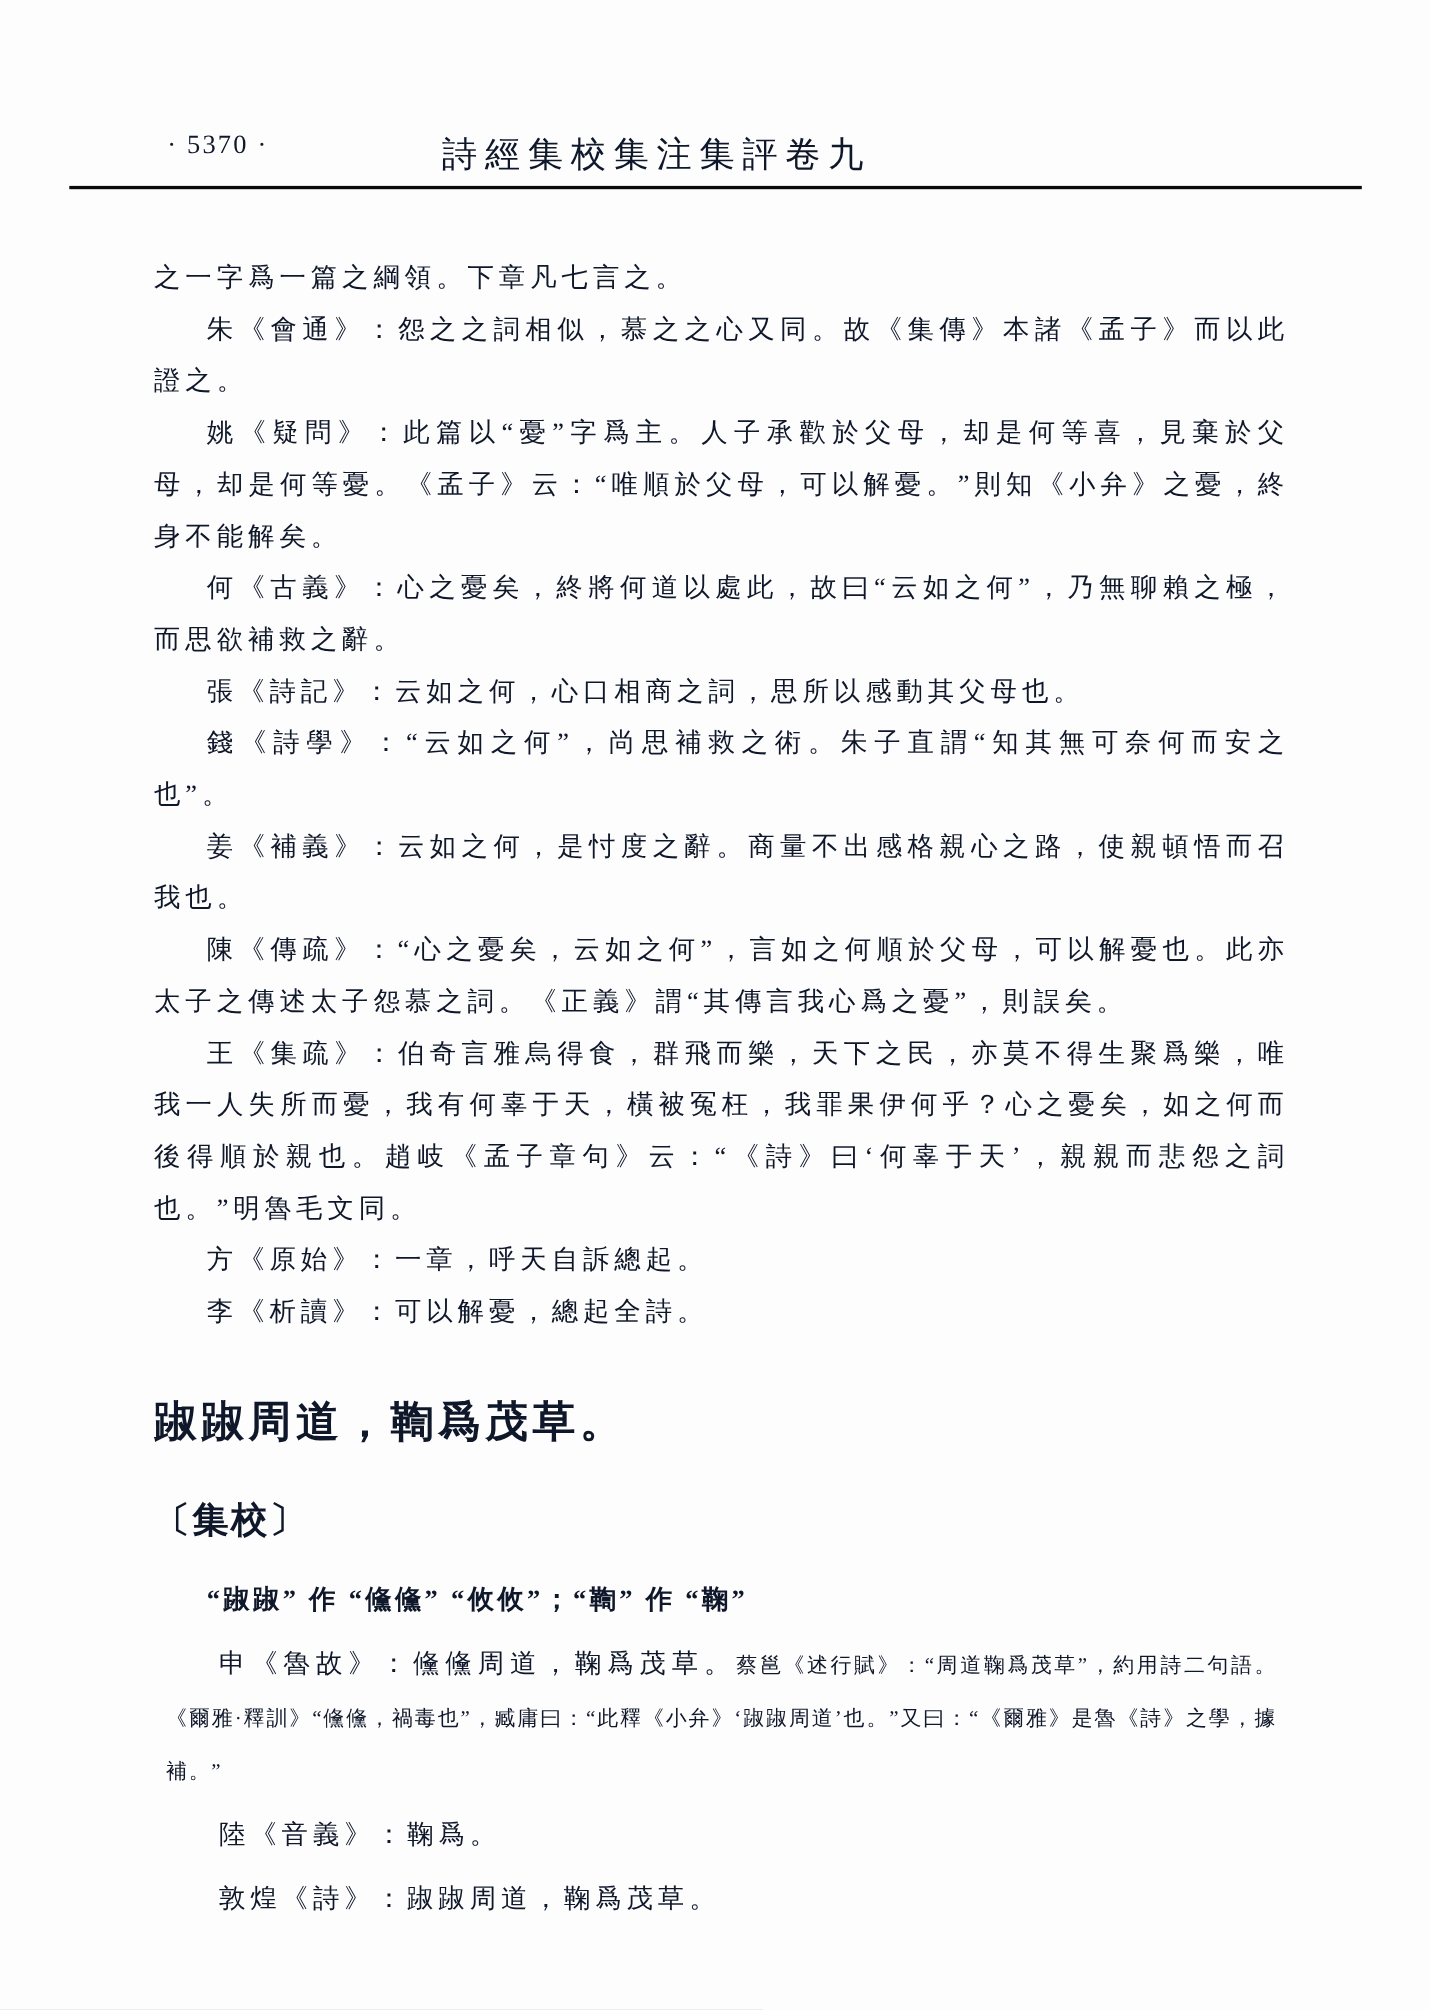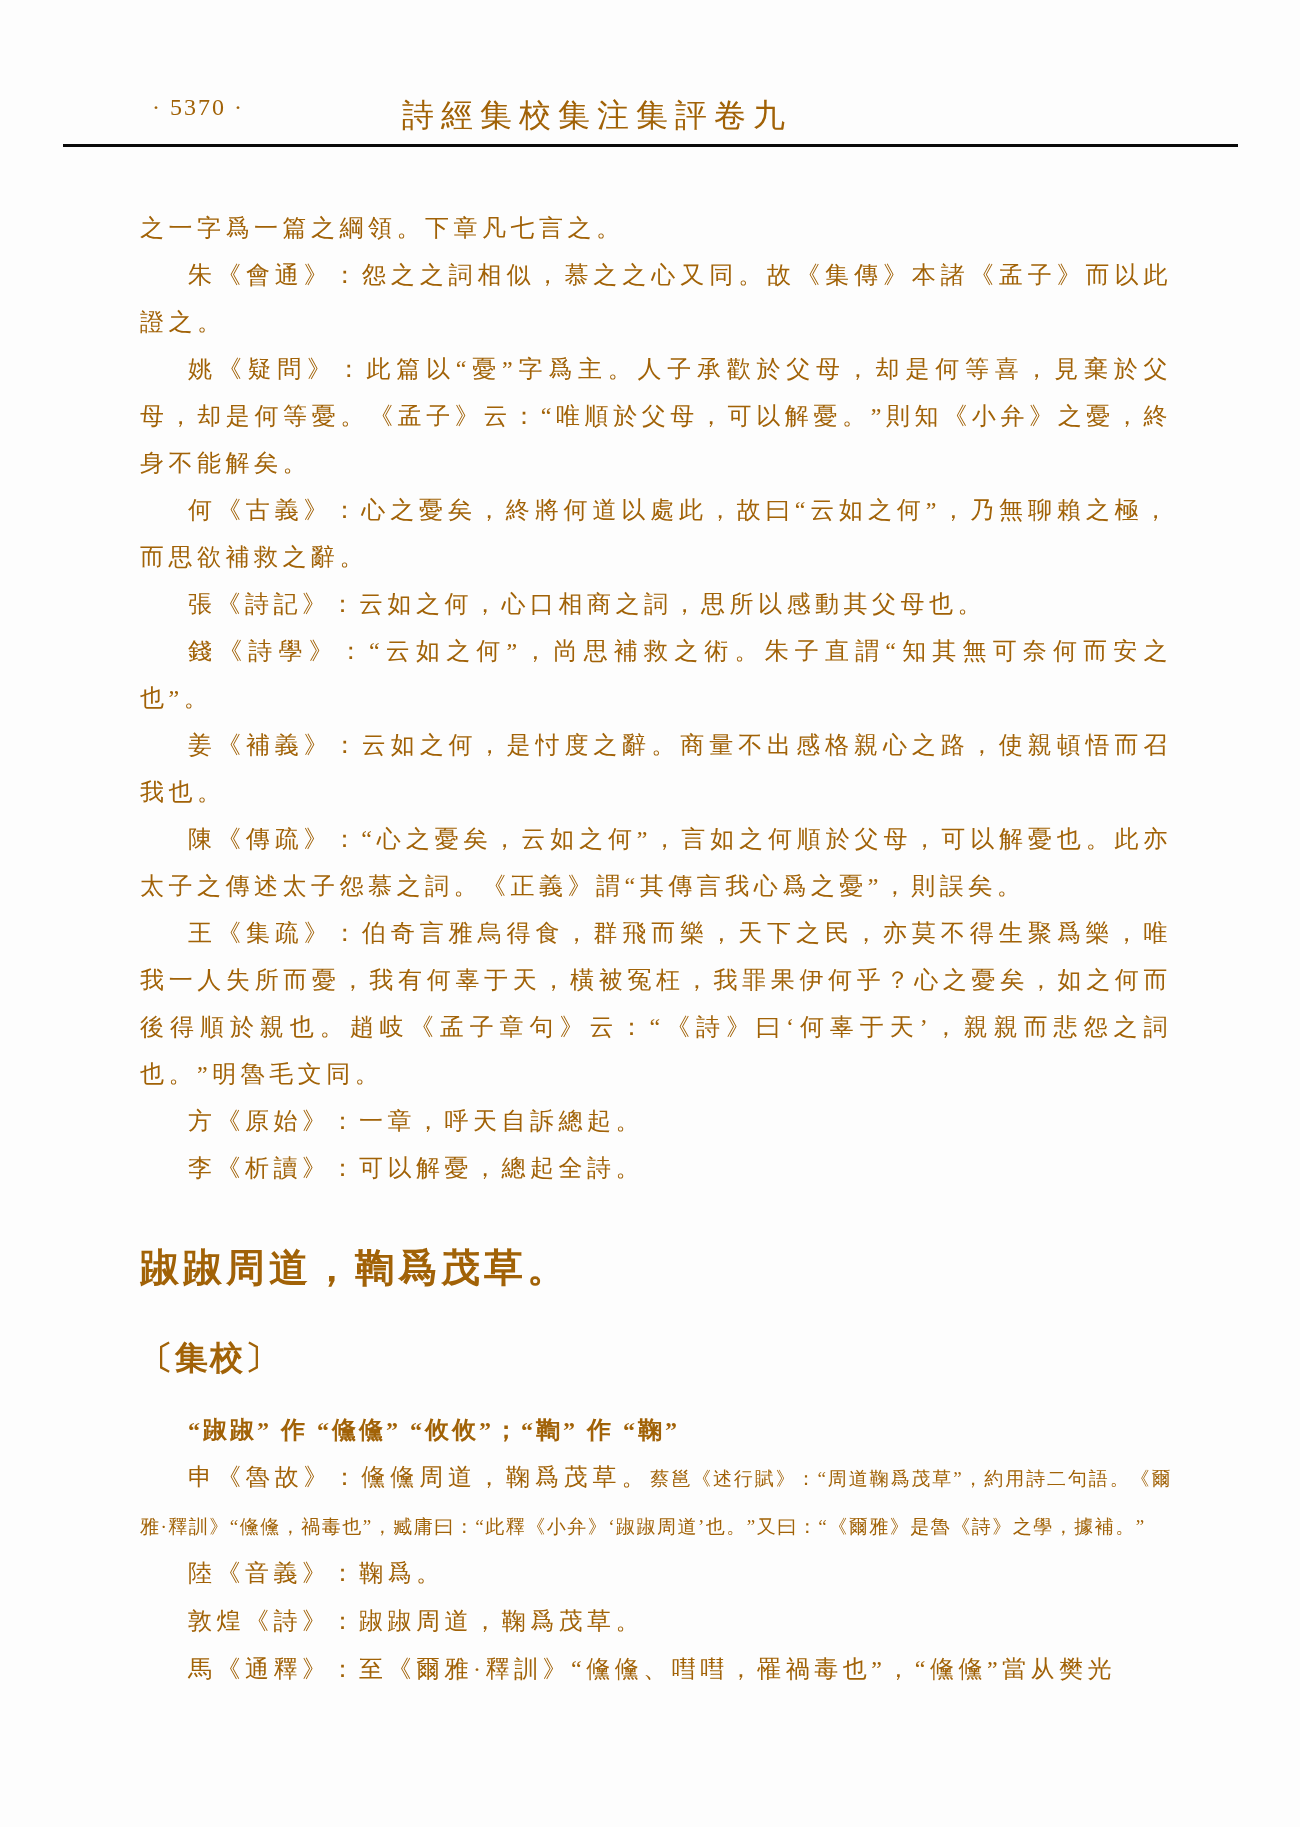--- a/index.html
+++ b/index.html
@@ -2,23 +2,23 @@
 <html lang="zh-Hant"><head>
 <meta charset="utf-8">
 <style>
   html,body { margin:0; padding:0; background:#d8d8d8; }
   .page {
     position:relative;
     width:1300px; height:1827px;
     margin:0 auto;
     background:#fdfdfd;
     box-sizing:border-box;
-    padding:90px 60px 0 60px;
+    padding:115px 60px 0 60px;
     font-family:"Liberation Serif","DejaVu Serif",serif;
-    color:#a16207;
+    color:#0f172a;
     overflow:hidden;
   }
   .header { position:relative; height:42px; }
   .page-num {
     position:absolute; left:92px; top:4px;
     font-size:24px; letter-spacing:2px;
   }
   .book-title {
     position:absolute; left:45.5%; top:4px;
     transform:translateX(-50%);
@@ -47,21 +47,21 @@
     margin:44px 0 0 0;
     font-size:33px; font-weight:700;
     letter-spacing:2px; line-height:46px;
   }
   .variants-line {
     margin:26px 0 0 0;
     text-indent:2em;
     font-weight:700;
     letter-spacing:3px;
   }
-  .entry { margin:0; text-indent:2em; }
+  .entry { margin:11px; text-indent:2em; }
   .entry .note { font-size:19px; letter-spacing:1.5px; }
 </style>
 </head>
 <body>
 
 <div class="page">
 
   <div class="header">
     <span class="page-num">· 5370 ·</span>
     <span class="book-title">詩經集校集注集評卷九</span>
@@ -88,16 +88,15 @@
     <h3 class="section-label">〔集校〕</h3>
 
     <p class="variants-line">“踧踧” 作 “儵儵” “攸攸”；“鞫” 作 “鞠”</p>
 
     <p class="entry"><span class="lead">申《魯故》：儵儵周道，鞠爲茂草。</span><span class="note">蔡邕《述行賦》：“周道鞠爲茂草”，約用詩二句語。《爾雅·釋訓》“儵儵，禍毒也”，臧庸曰：“此釋《小弁》‘踧踧周道’也。”又曰：“《爾雅》是魯《詩》之學，據補。”</span></p>
 
     <p class="entry"><span class="lead">陸《音義》：鞠爲。</span><span class="note"></span></p>
 
     <p class="entry"><span class="lead">敦煌《詩》：踧踧周道，鞠爲茂草。</span><span class="note"></span></p>
 
-    <p class="entry"><span class="lead">馬《通釋》：至《爾雅·釋訓》“儵儵、嘒嘒，罹禍毒也”，“儵儵”當从樊光</span><span class="note"></span></p>
 
   </div>
 </div>
 
 </body></html>

